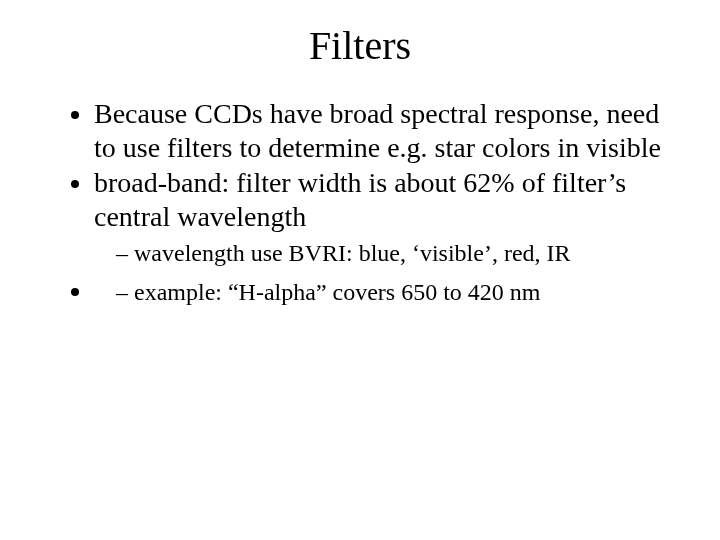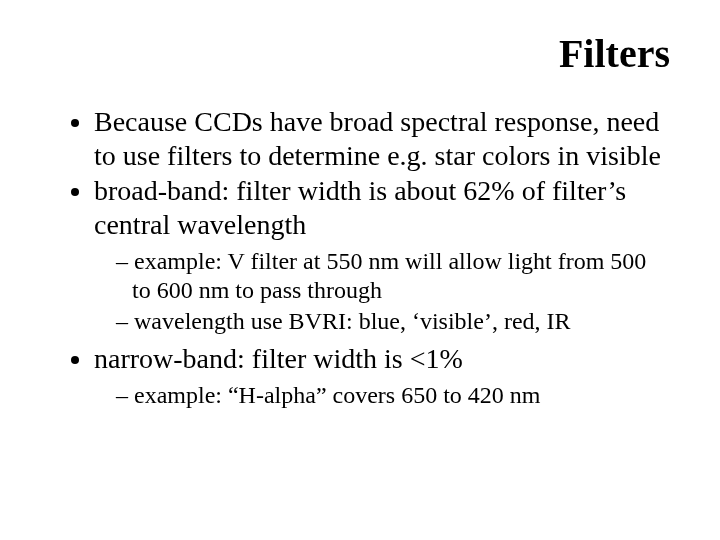--- a/index.html
+++ b/index.html
@@ -11,24 +11,24 @@
     font-family: "Times New Roman", Times, serif;
     color: #000000;
   }
   .slide {
     box-sizing: border-box;
     width: 720px;
     height: 540px;
     padding: 10px 50px 0 50px;
   }
   .title {
-    text-align: right;
+    text-align: center;
     font-size: 40px;
-    margin: 20px 0 28px 0;
-    font-weight: bold;
+    margin: 12px 0 28px 0;
+    font-weight: normal;
   }
   ul.level1 {
     list-style-type: disc;
     margin: 4px;
     padding-left: 40px;
   }
   ul.level1 > li {
     font-size: 28px;
     line-height: 1.2;
     margin-bottom: 2px;
@@ -53,24 +53,22 @@
 <body>
 
 <div class="slide">
   <h1 class="title">Filters</h1>
 
   <ul class="level1">
     <li>Because CCDs have broad spectral response, need to use filters to determine e.g. star colors in visible</li>
     <li>
       <span>broad-band: filter width is about 62% of filter’s central wavelength</span>
       <ul class="level2">
-        <li>example: V filter at 550 nm will allow light from 500 to 600 nm to pass through</li>
         <li>wavelength use BVRI: blue, ‘visible’, red, IR</li>
       </ul>
     </li>
     <li>
-      <span>narrow-band: filter width is &lt;1%</span>
       <ul class="level2">
         <li>example: “H-alpha” covers 650 to 420 nm</li>
       </ul>
     </li>
   </ul>
 </div>
 
 </body></html>

